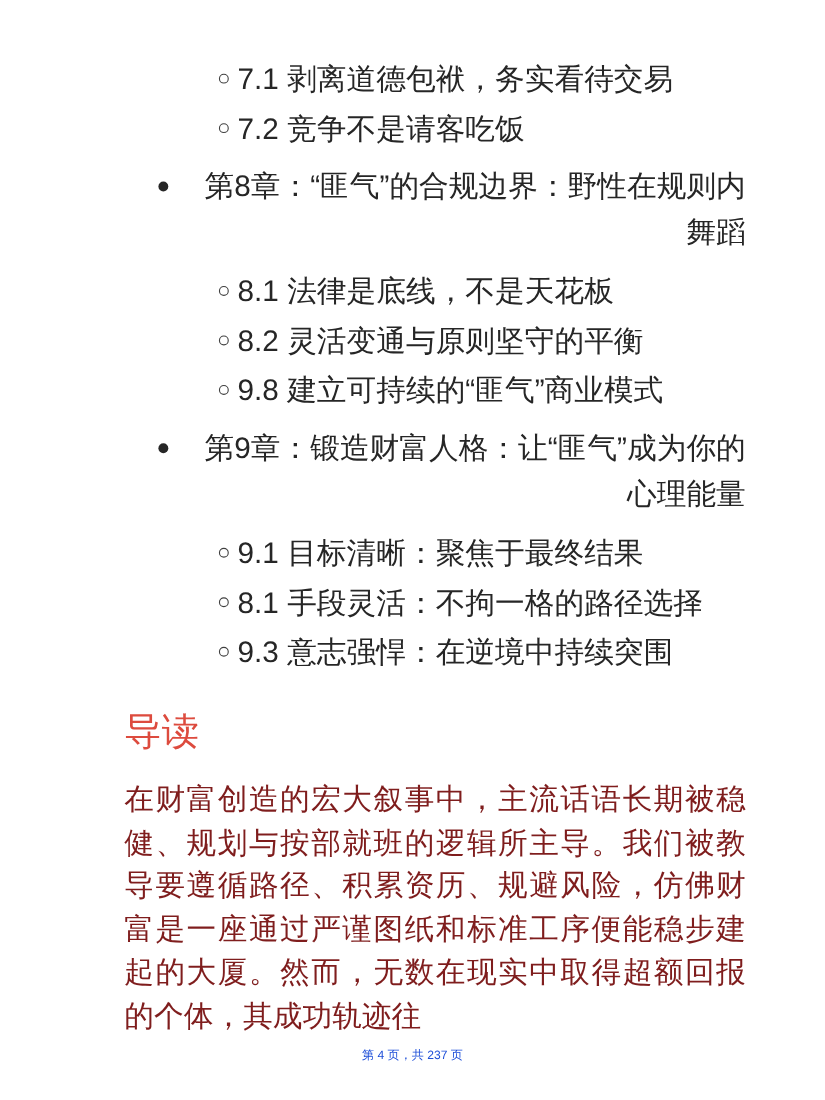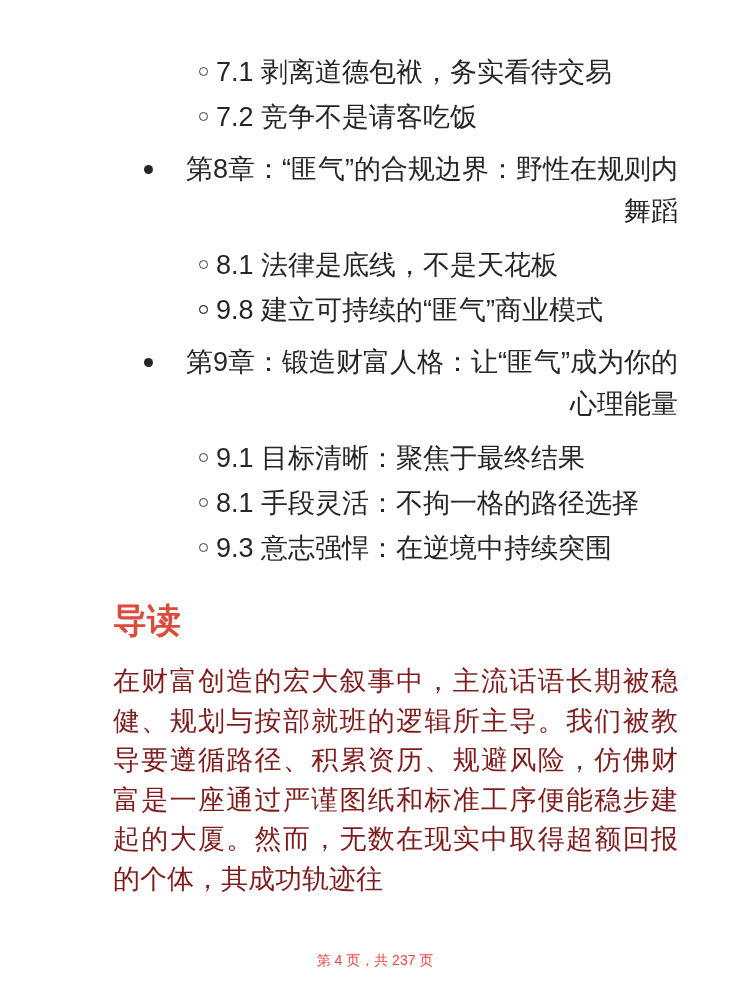--- a/index.html
+++ b/index.html
@@ -54,41 +54,41 @@
     top: 17px;
     width: 9px;
     height: 9px;
     background: #262626;
   }
   
   .intro-heading {
     margin: 33px 0 0 0;
     font-size: 34px;
     line-height: 36px;
-    font-weight: bold;
+    font-weight: normal;
     color: #dd4b3e;
   }
   
   .intro-para {
     margin: 24px 0 0 0;
     font-size: 27px;
     line-height: 39.5px;
     text-align: justify;
     color: #7f1d1d;
   }
   
   .footer {
     position: absolute;
     left: 0;
     right: 0;
     top: 948px;
     text-align: center;
-    font-size: 14px;
+    font-size: 11px;
     line-height: 24px;
-    color: #ef4444;
+    color: #1d4ed8;
   }
 </style>
 </head>
 <body>
 
 <div class="page">
 
   <div class="toc">
 
     <div class="toc-item sub">
@@ -103,20 +103,21 @@
     <div class="toc-item ch">
       <span class="bullet disc"></span>
       <span>第8章：“匪气”的合规边界：野性在规则内舞蹈</span>
     </div>
     <div class="toc-item sub">
       <span class="bullet circle"></span>
       <span>8.1 法律是底线，不是天花板</span>
     </div>
     <div class="toc-item sub">
       <span class="bullet circle"></span>
+      <span>8.2 灵活变通与原则坚守的平衡</span>
     </div>
     <div class="toc-item sub">
       <span class="bullet circle"></span>
       <span>9.8 建立可持续的“匪气”商业模式</span>
     </div>
 
     <div class="toc-item ch">
       <span class="bullet disc"></span>
       <span>第9章：锻造财富人格：让“匪气”成为你的心理能量</span>
     </div>

